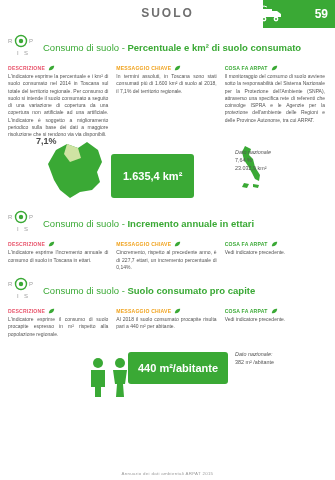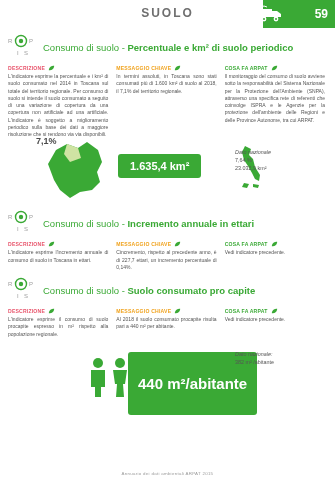--- a/index.html
+++ b/index.html
@@ -63,25 +63,25 @@
   .band{
     position:relative;height:66px;
   }
   .band .map{
     position:absolute;left:32px;top:0;width:70px;height:64px;
   }
   .band .pct{
     position:absolute;left:28px;top:-2px;font-size:9px;font-weight:bold;color:#4a4a4a;
   }
   .valuebox{
-    position:absolute;left:110px;top:16px;
+    position:absolute;left:103px;top:16px;
     background:#3aa935;color:#fff;border-radius:3px;
-    padding:6px 12px;font-size:11px;font-weight:bold;white-space:nowrap;
-  }
-  .valuebox.small{font-size:15px;padding:23px 10px;}
+    padding:16px 12px;font-size:11px;font-weight:bold;white-space:nowrap;
+  }
+  .valuebox.small{font-size:11px;padding:10px 10px;}
   .natl{
     position:absolute;right:4px;top:10px;width:86px;
     font-size:5.4px;color:#555;line-height:1.5;
   }
   .natl .it{font-style:italic;}
   .italy{
     position:absolute;right:60px;top:6px;width:26px;height:46px;
   }
 
   
@@ -121,21 +121,21 @@
         <svg width="30" height="26" viewBox="0 0 30 26">
           <text x="0" y="9" font-size="6" fill="#9e9e9e" font-family="Liberation Sans, sans-serif">R</text>
           <circle cx="13" cy="7" r="5.5" fill="none" stroke="#3aa935" stroke-width="1.4"></circle>
           <circle cx="13" cy="7" r="2.2" fill="#3aa935"></circle>
           <text x="21" y="9" font-size="6" fill="#9e9e9e" font-family="Liberation Sans, sans-serif">P</text>
           <text x="9" y="21" font-size="6" fill="#9e9e9e" font-family="Liberation Sans, sans-serif">I</text>
           <text x="16" y="21" font-size="6" fill="#9e9e9e" font-family="Liberation Sans, sans-serif">S</text>
         </svg>
       </div>
       <div class="sec-title">
-        <span>Consumo di suolo - </span><b>Percentuale e km² di suolo periodico</b>
+        <span>Consumo di suolo - </span><b>Percentuale e km² di suolo consumato</b>
       </div>
     </div>
 
     <div class="cols">
       <div class="col">
         <div class="col-head c-desc">
           <span>DESCRIZIONE</span>
           <svg class="leaf" viewBox="0 0 10 9">
               <path d="M1 8 C1 3 5 1 9 1 C9 5 6 8 1 8 Z" fill="#3aa935"></path>
             </svg>

